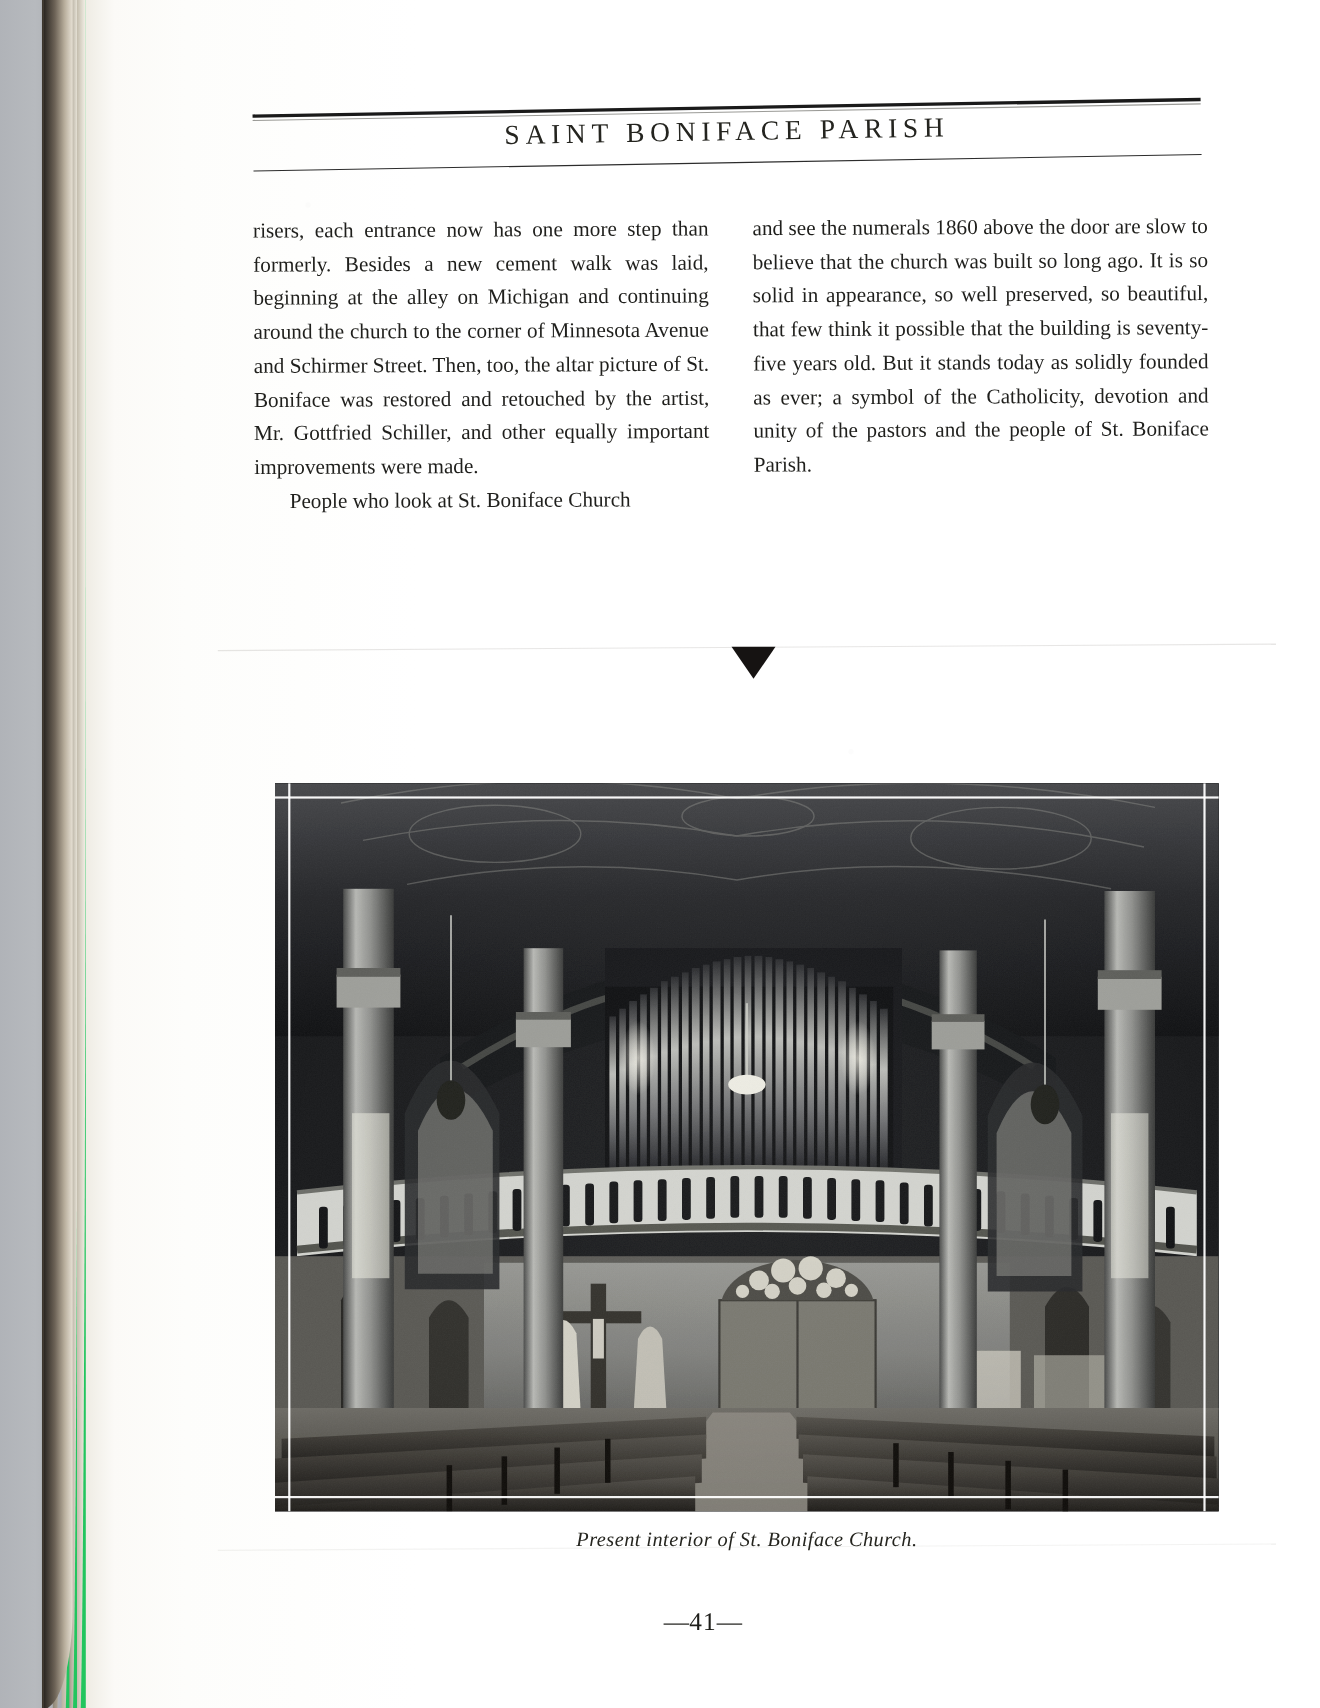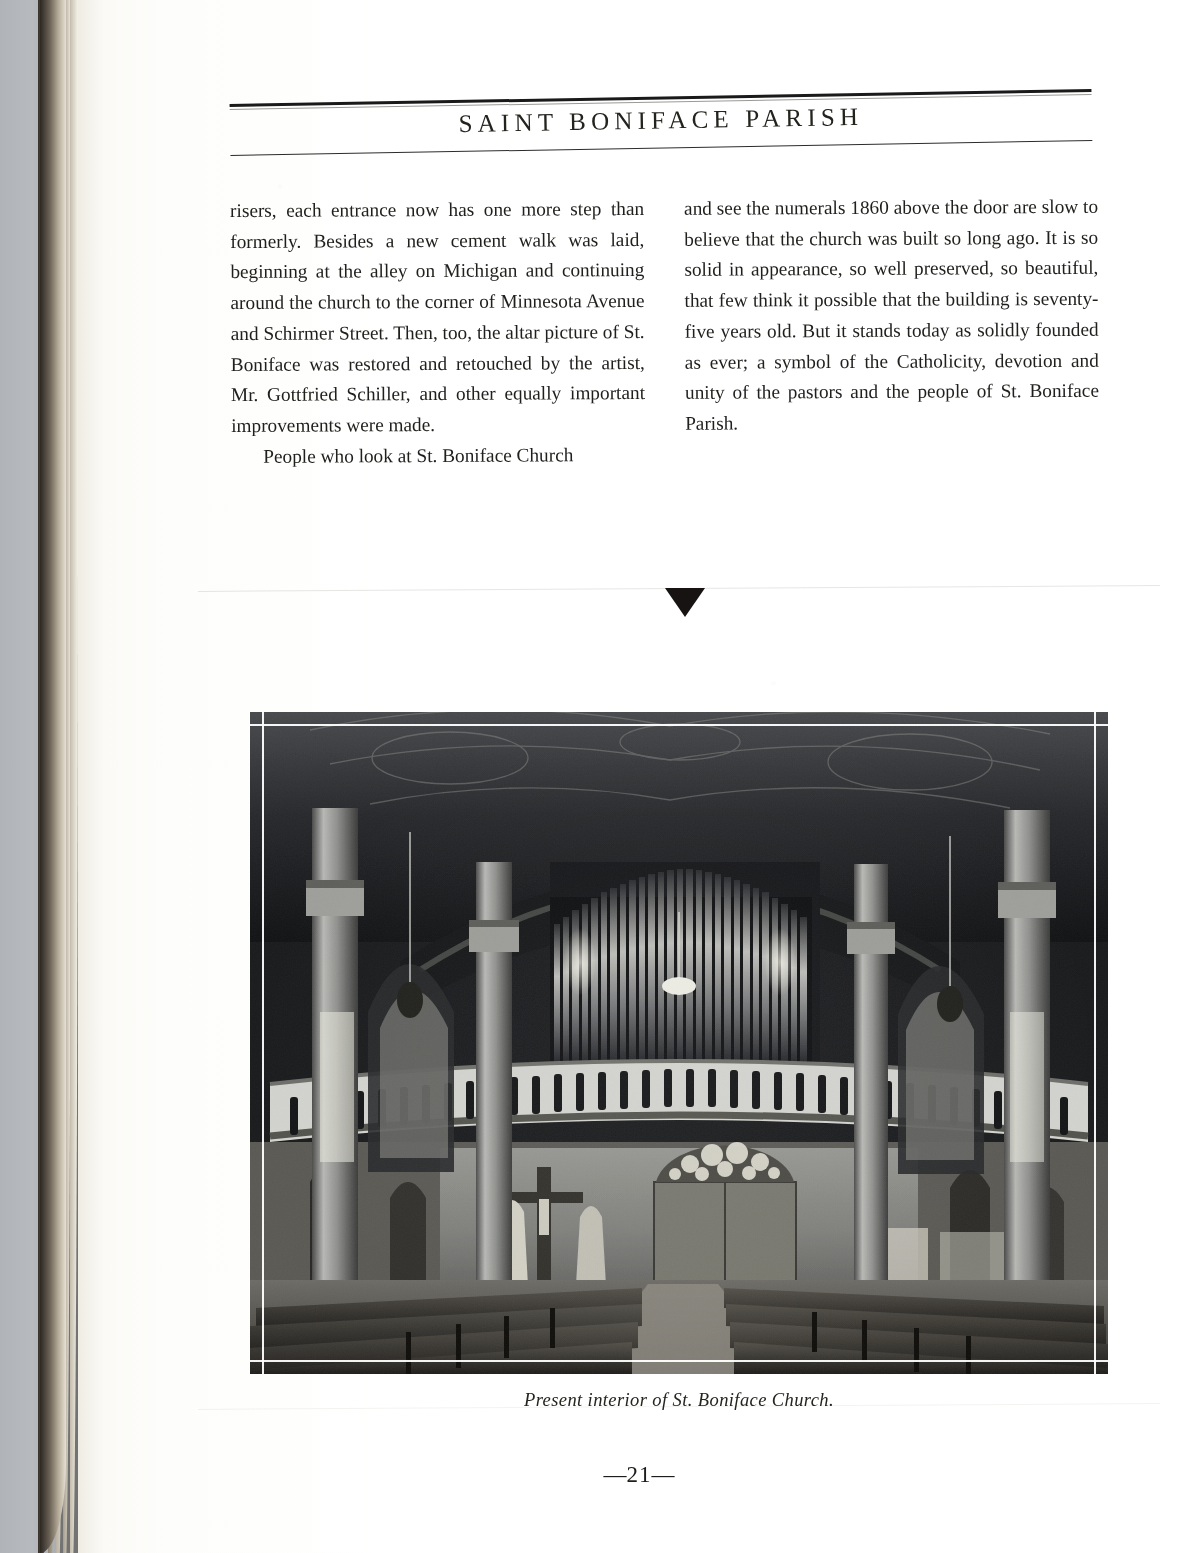--- a/index.html
+++ b/index.html
@@ -6,21 +6,21 @@
   html, body {
     margin: 0;
     padding: 0;
     background: #b9bcc0;
   }
   #scan {
     position: relative;
     width: 1200px;
     height: 1553px;
     overflow: hidden;
-    background: #737373;
+    background: #22c55e;
     font-family: "Liberation Serif", serif;
   }
 
   
   .scanner-bg {
     position: absolute;
     left: 0; top: 0;
     width: 58px; height: 100%;
     background: linear-gradient(90deg,#b0b3b8 0%, #b7babe 55%, #a9acb1 100%);
   }
@@ -491,17 +491,17 @@
         <div class="frame-v-l"></div>
         <div class="frame-v-r"></div>
         <div class="frame-h-t"></div>
         <div class="frame-h-b"></div>
       </div>
 
       <figcaption class="photo-caption">Present interior of St. Boniface Church.</figcaption>
     </figure>
 
     <div class="folio">
-      <span class="dash">—</span><span>21</span><span class="dash">—</span>
+      <span class="dash">—</span><span>41</span><span class="dash">—</span>
     </div>
 
   </div>
 </div>
 
 </body></html>

